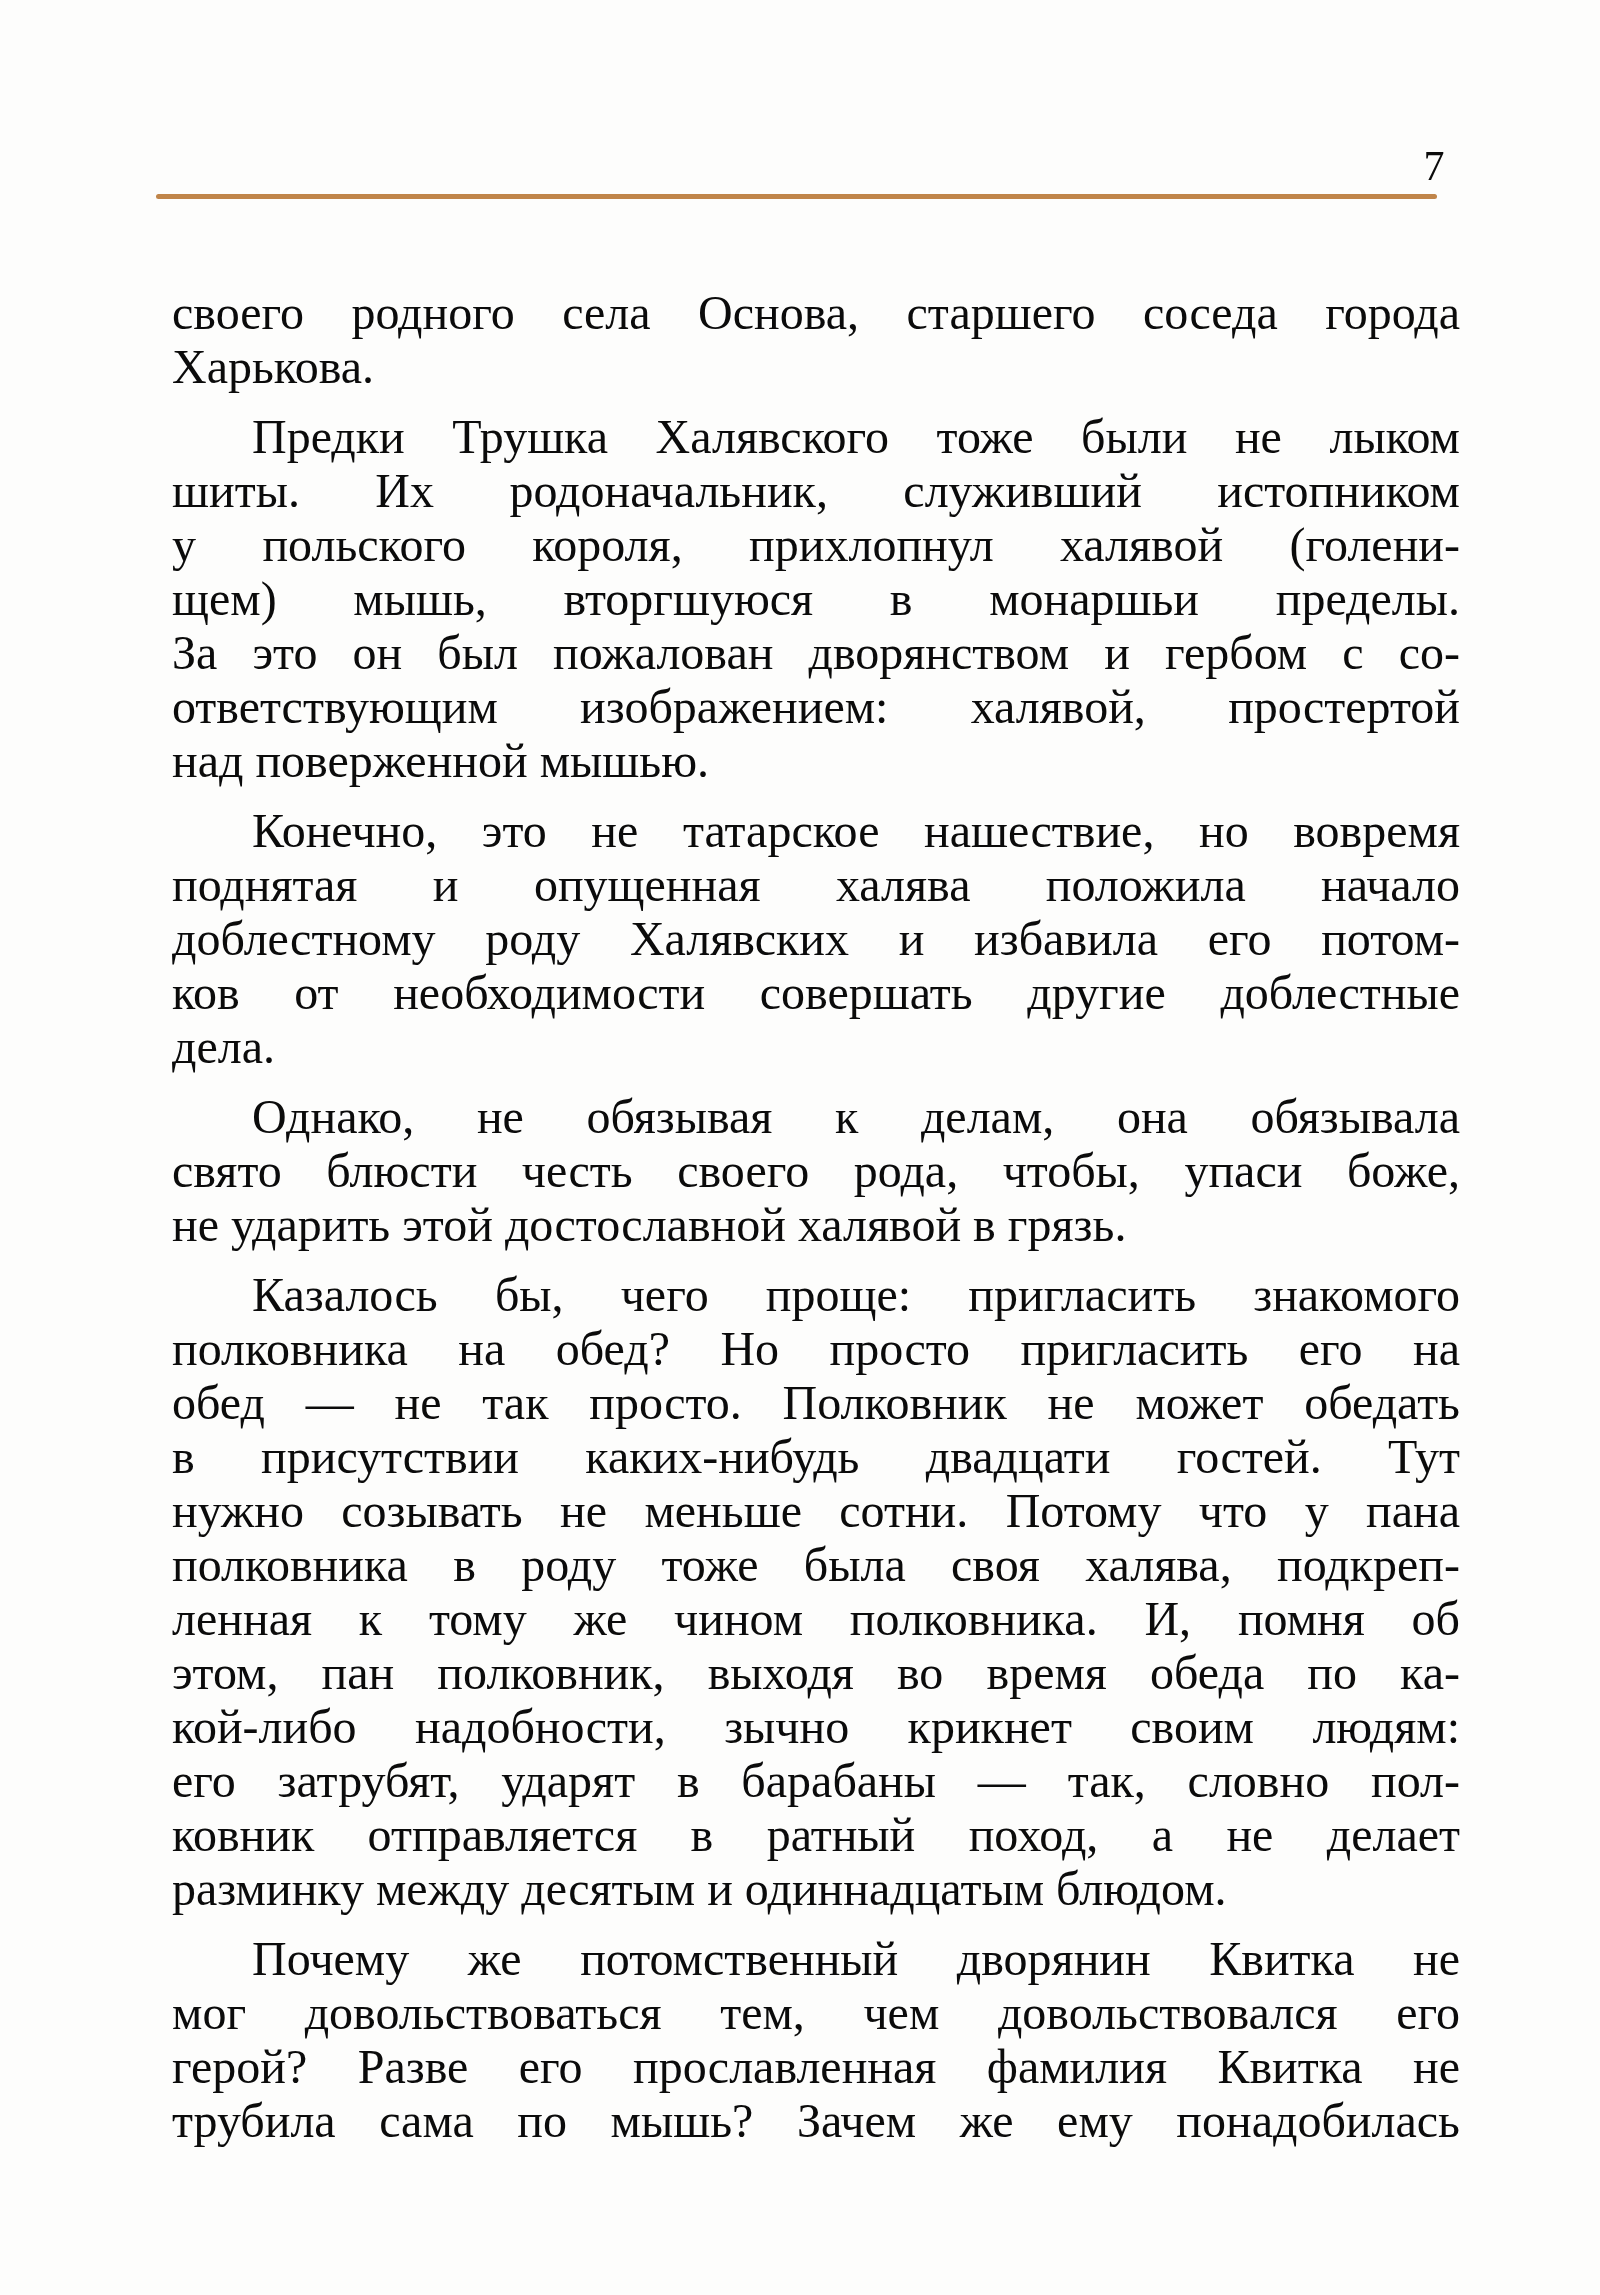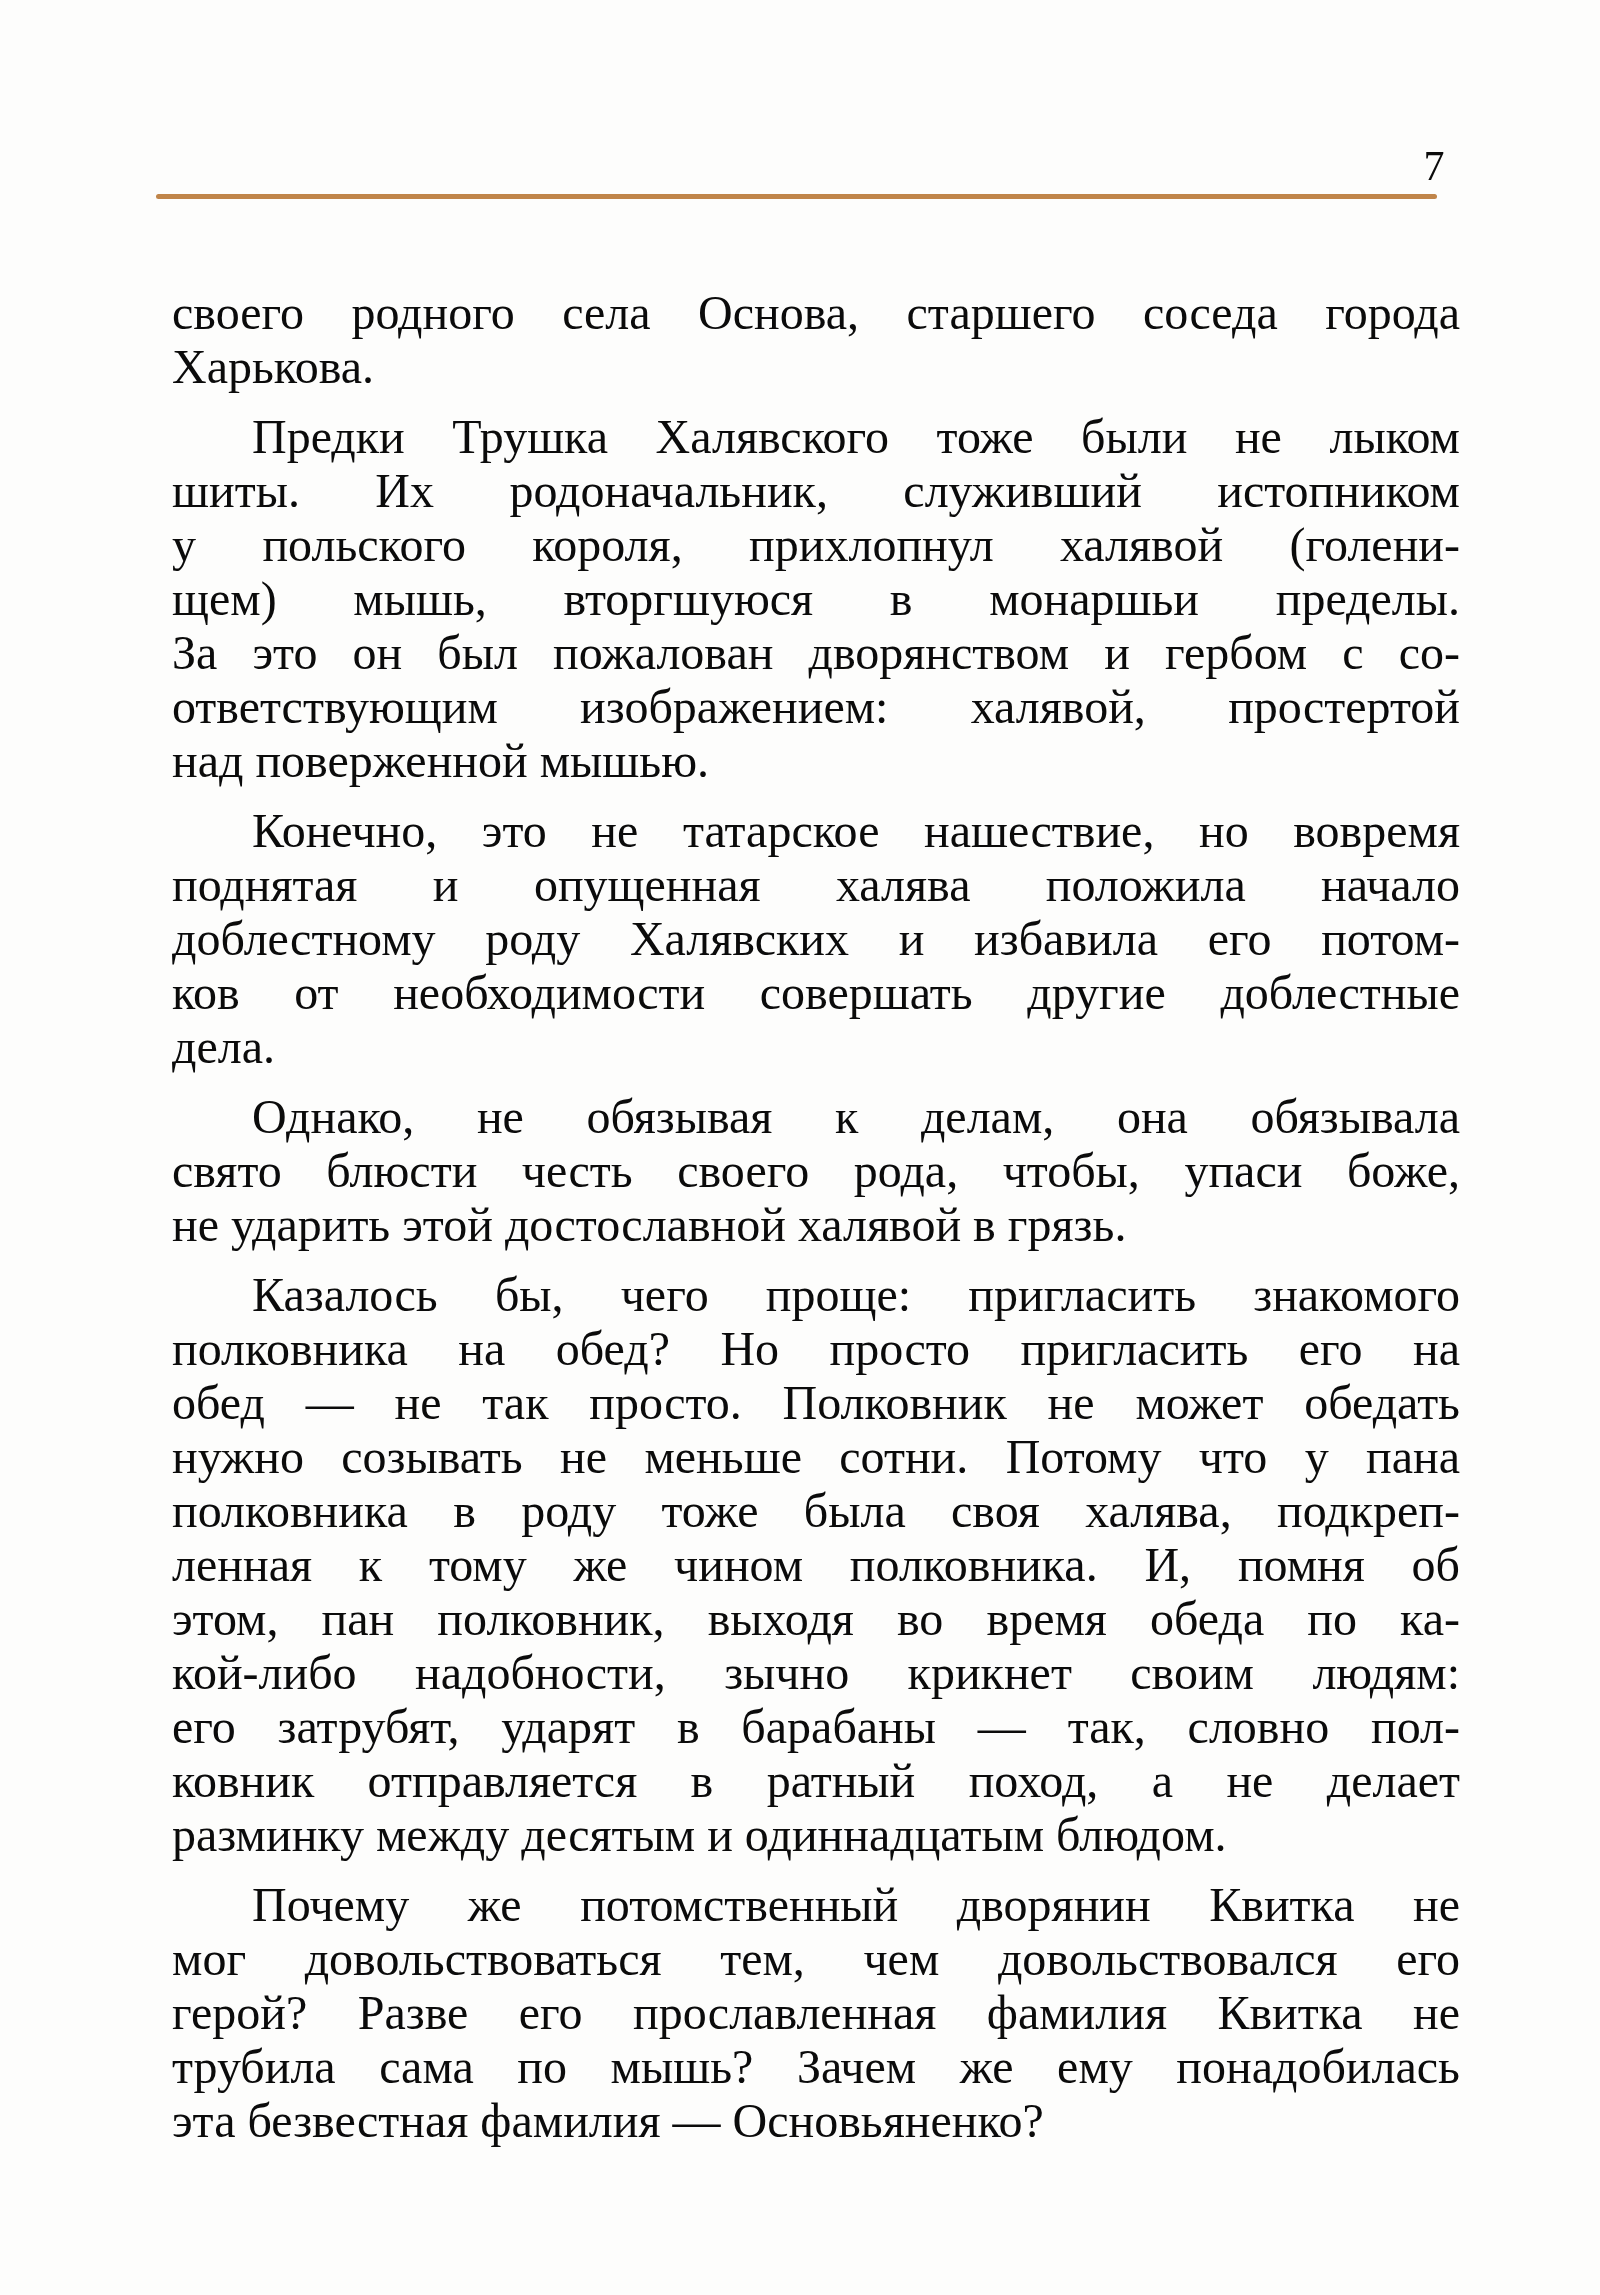--- a/index.html
+++ b/index.html
@@ -89,31 +89,31 @@
       </div>
       <div class="paragraph">
         <div class="line indent">Однако, не обязывая к делам, она обязывала</div>
         <div class="line">свято блюсти честь своего рода, чтобы, упаси боже,</div>
         <div class="line para-end">не ударить этой достославной халявой в грязь.</div>
       </div>
       <div class="paragraph">
         <div class="line indent">Казалось бы, чего проще: пригласить знакомого</div>
         <div class="line">полковника на обед? Но просто пригласить его на</div>
         <div class="line">обед — не так просто. Полковник не может обедать</div>
+        <div class="line">в присутствии каких-нибудь двадцати гостей. Тут</div>
         <div class="line">нужно созывать не меньше сотни. Потому что у пана</div>
         <div class="line">полковника в роду тоже была своя халява, подкреп-</div>
         <div class="line">ленная к тому же чином полковника. И, помня об</div>
         <div class="line">этом, пан полковник, выходя во время обеда по ка-</div>
         <div class="line">кой-либо надобности, зычно крикнет своим людям:</div>
         <div class="line">его затрубят, ударят в барабаны — так, словно пол-</div>
         <div class="line">ковник отправляется в ратный поход, а не делает</div>
         <div class="line para-end">разминку между десятым и одиннадцатым блюдом.</div>
       </div>
       <div class="paragraph">
         <div class="line indent">Почему же потомственный дворянин Квитка не</div>
         <div class="line">мог довольствоваться тем, чем довольствовался его</div>
         <div class="line">герой? Разве его прославленная фамилия Квитка не</div>
         <div class="line">трубила сама по мышь? Зачем же ему понадобилась</div>
-        <div class="line para-end">эта безвестная фамилия — Основьяненко?</div>
       </div>
     </div>
 </div>
 
 
 </body></html>

